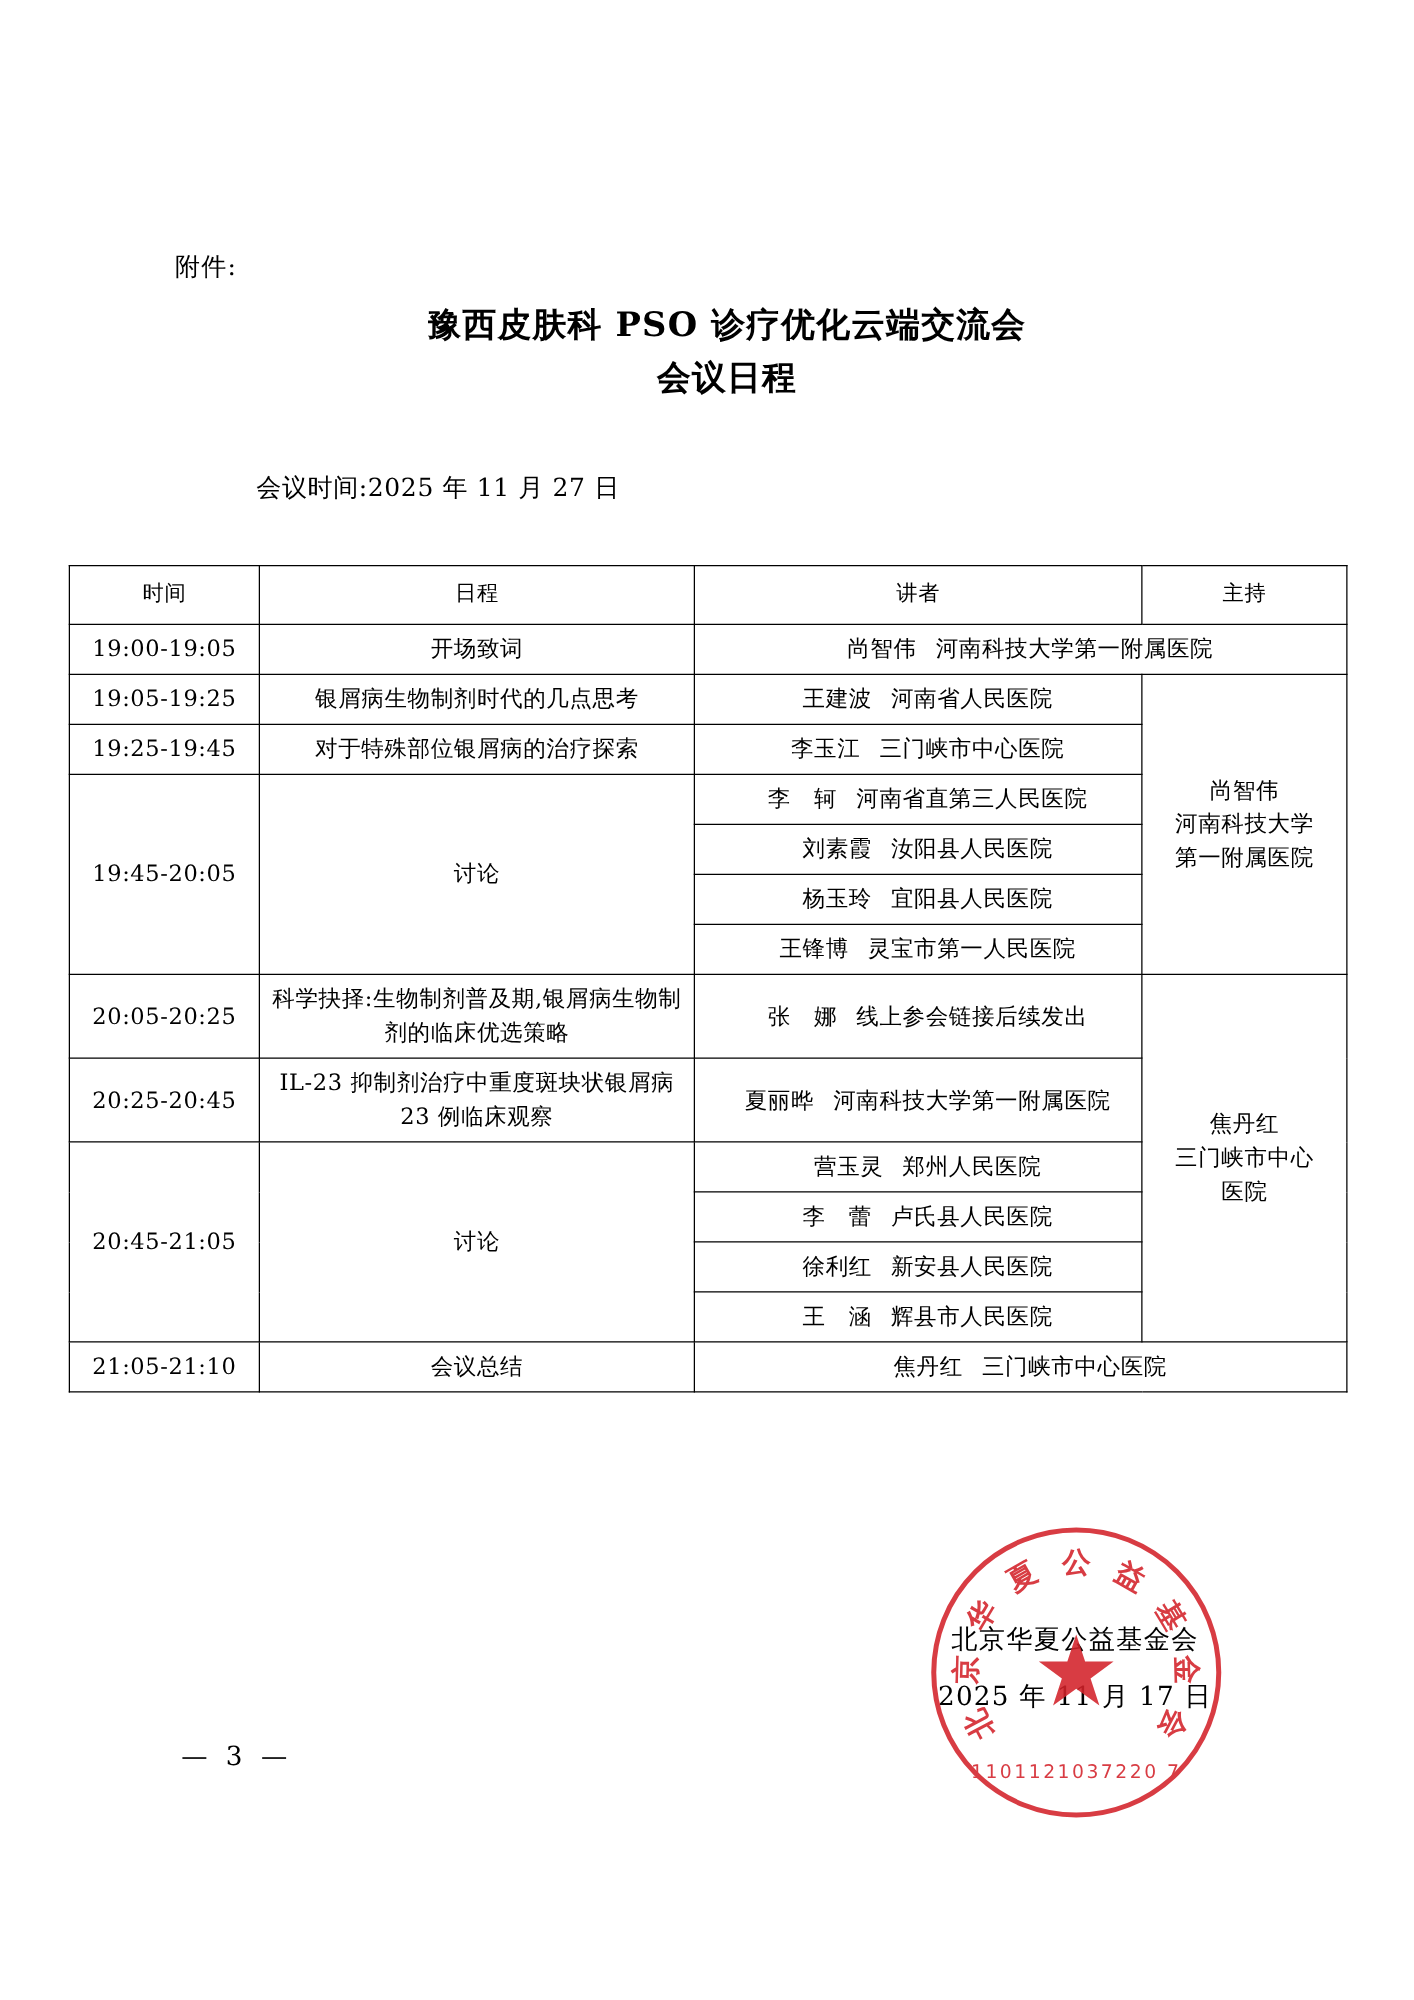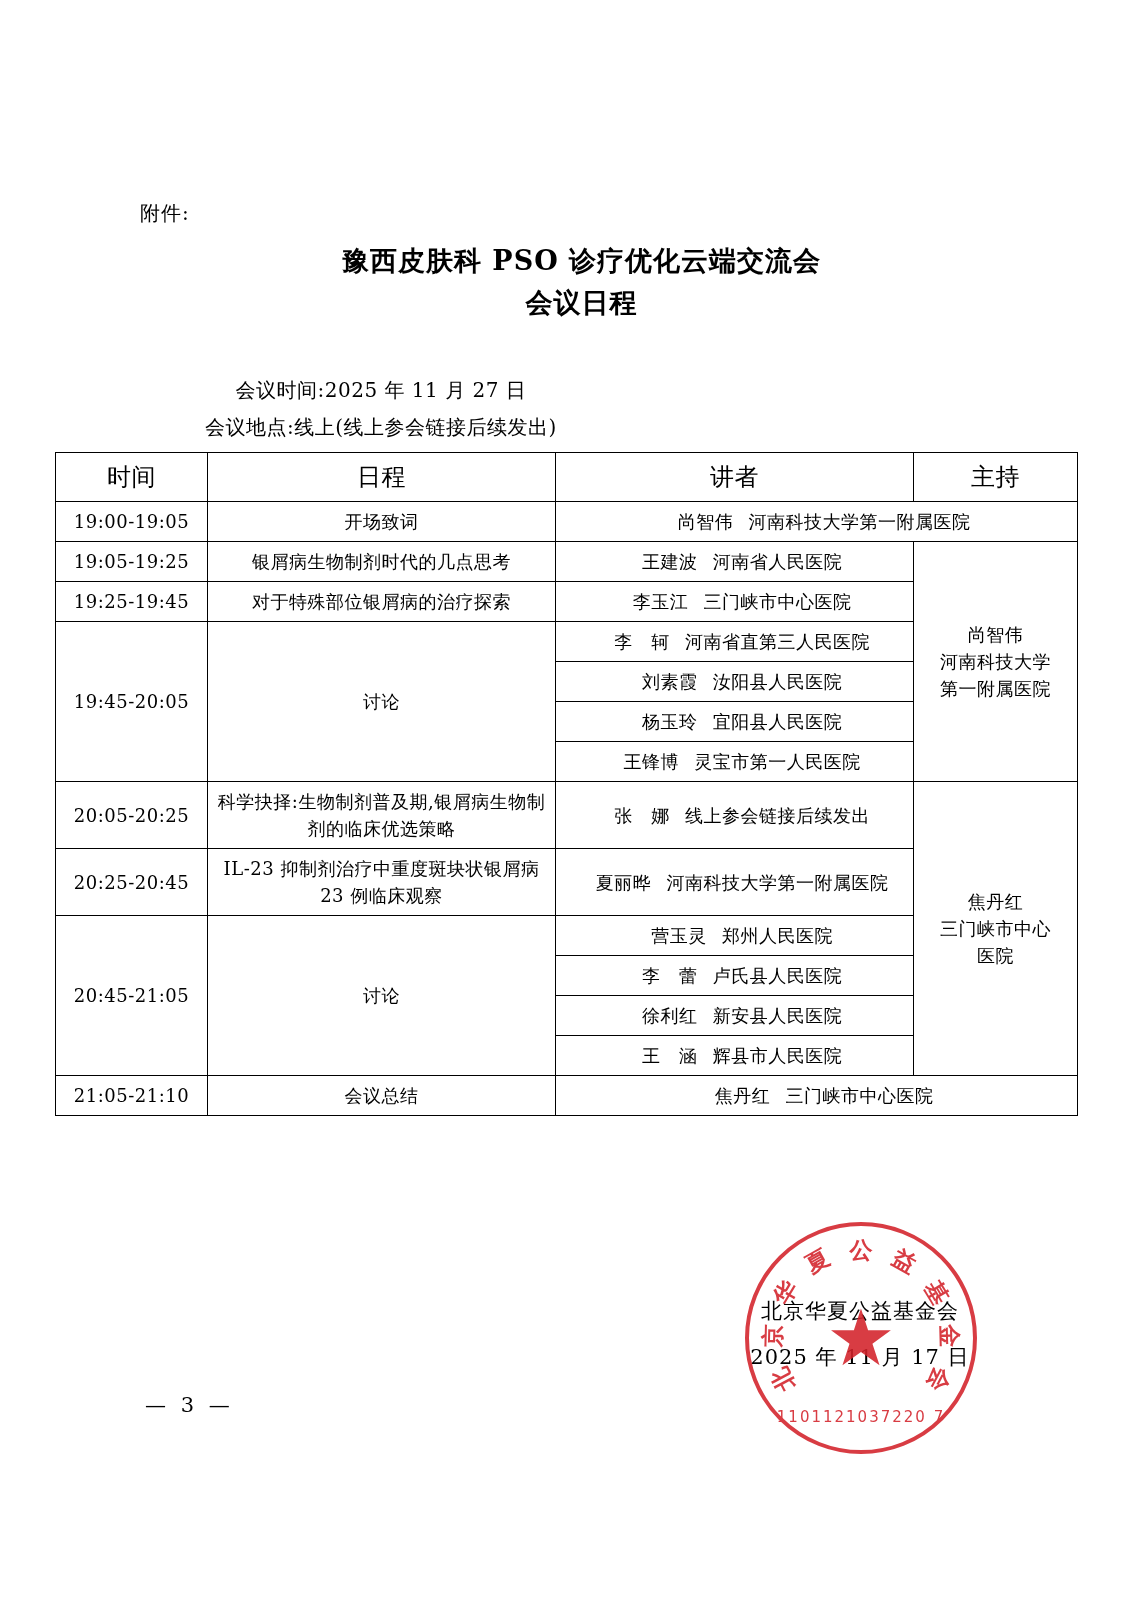--- a/index.html
+++ b/index.html
@@ -64,21 +64,21 @@
     border: 1px solid #000000;
     font-weight: normal;
     font-size: 18px;
     text-align: center;
     vertical-align: middle;
     padding: 6px 4px;
     line-height: 1.5;
     letter-spacing: 0.5px;
   }
   table.agenda th {
-    font-size: 24px;
+    font-size: 17px;
     height: 34px;
   }
   .col-time { width: 152px; }
   .col-agenda { width: 348px; }
   .col-speaker { width: 358px; }
   .col-host { width: 164px; }
 
   td.speaker-cell {
     text-align: left;
     padding-left: 18px;
@@ -167,21 +167,20 @@
 
   <div class="attachment-label">附件:</div>
 
   <div class="doc-title">
     <span>豫西皮肤科 PSO 诊疗优化云端交流会</span>
     <span class="line2">会议日程</span>
   </div>
 
   <div class="meta">
     <div>会议时间:2025 年 11 月 27 日</div>
-    <div>会议地点:线上(线上参会链接后续发出)</div>
   </div>
 
   <table class="agenda">
     <colgroup>
       <col class="col-time">
       <col class="col-agenda">
       <col class="col-speaker">
       <col class="col-host">
     </colgroup>
     <thead>

